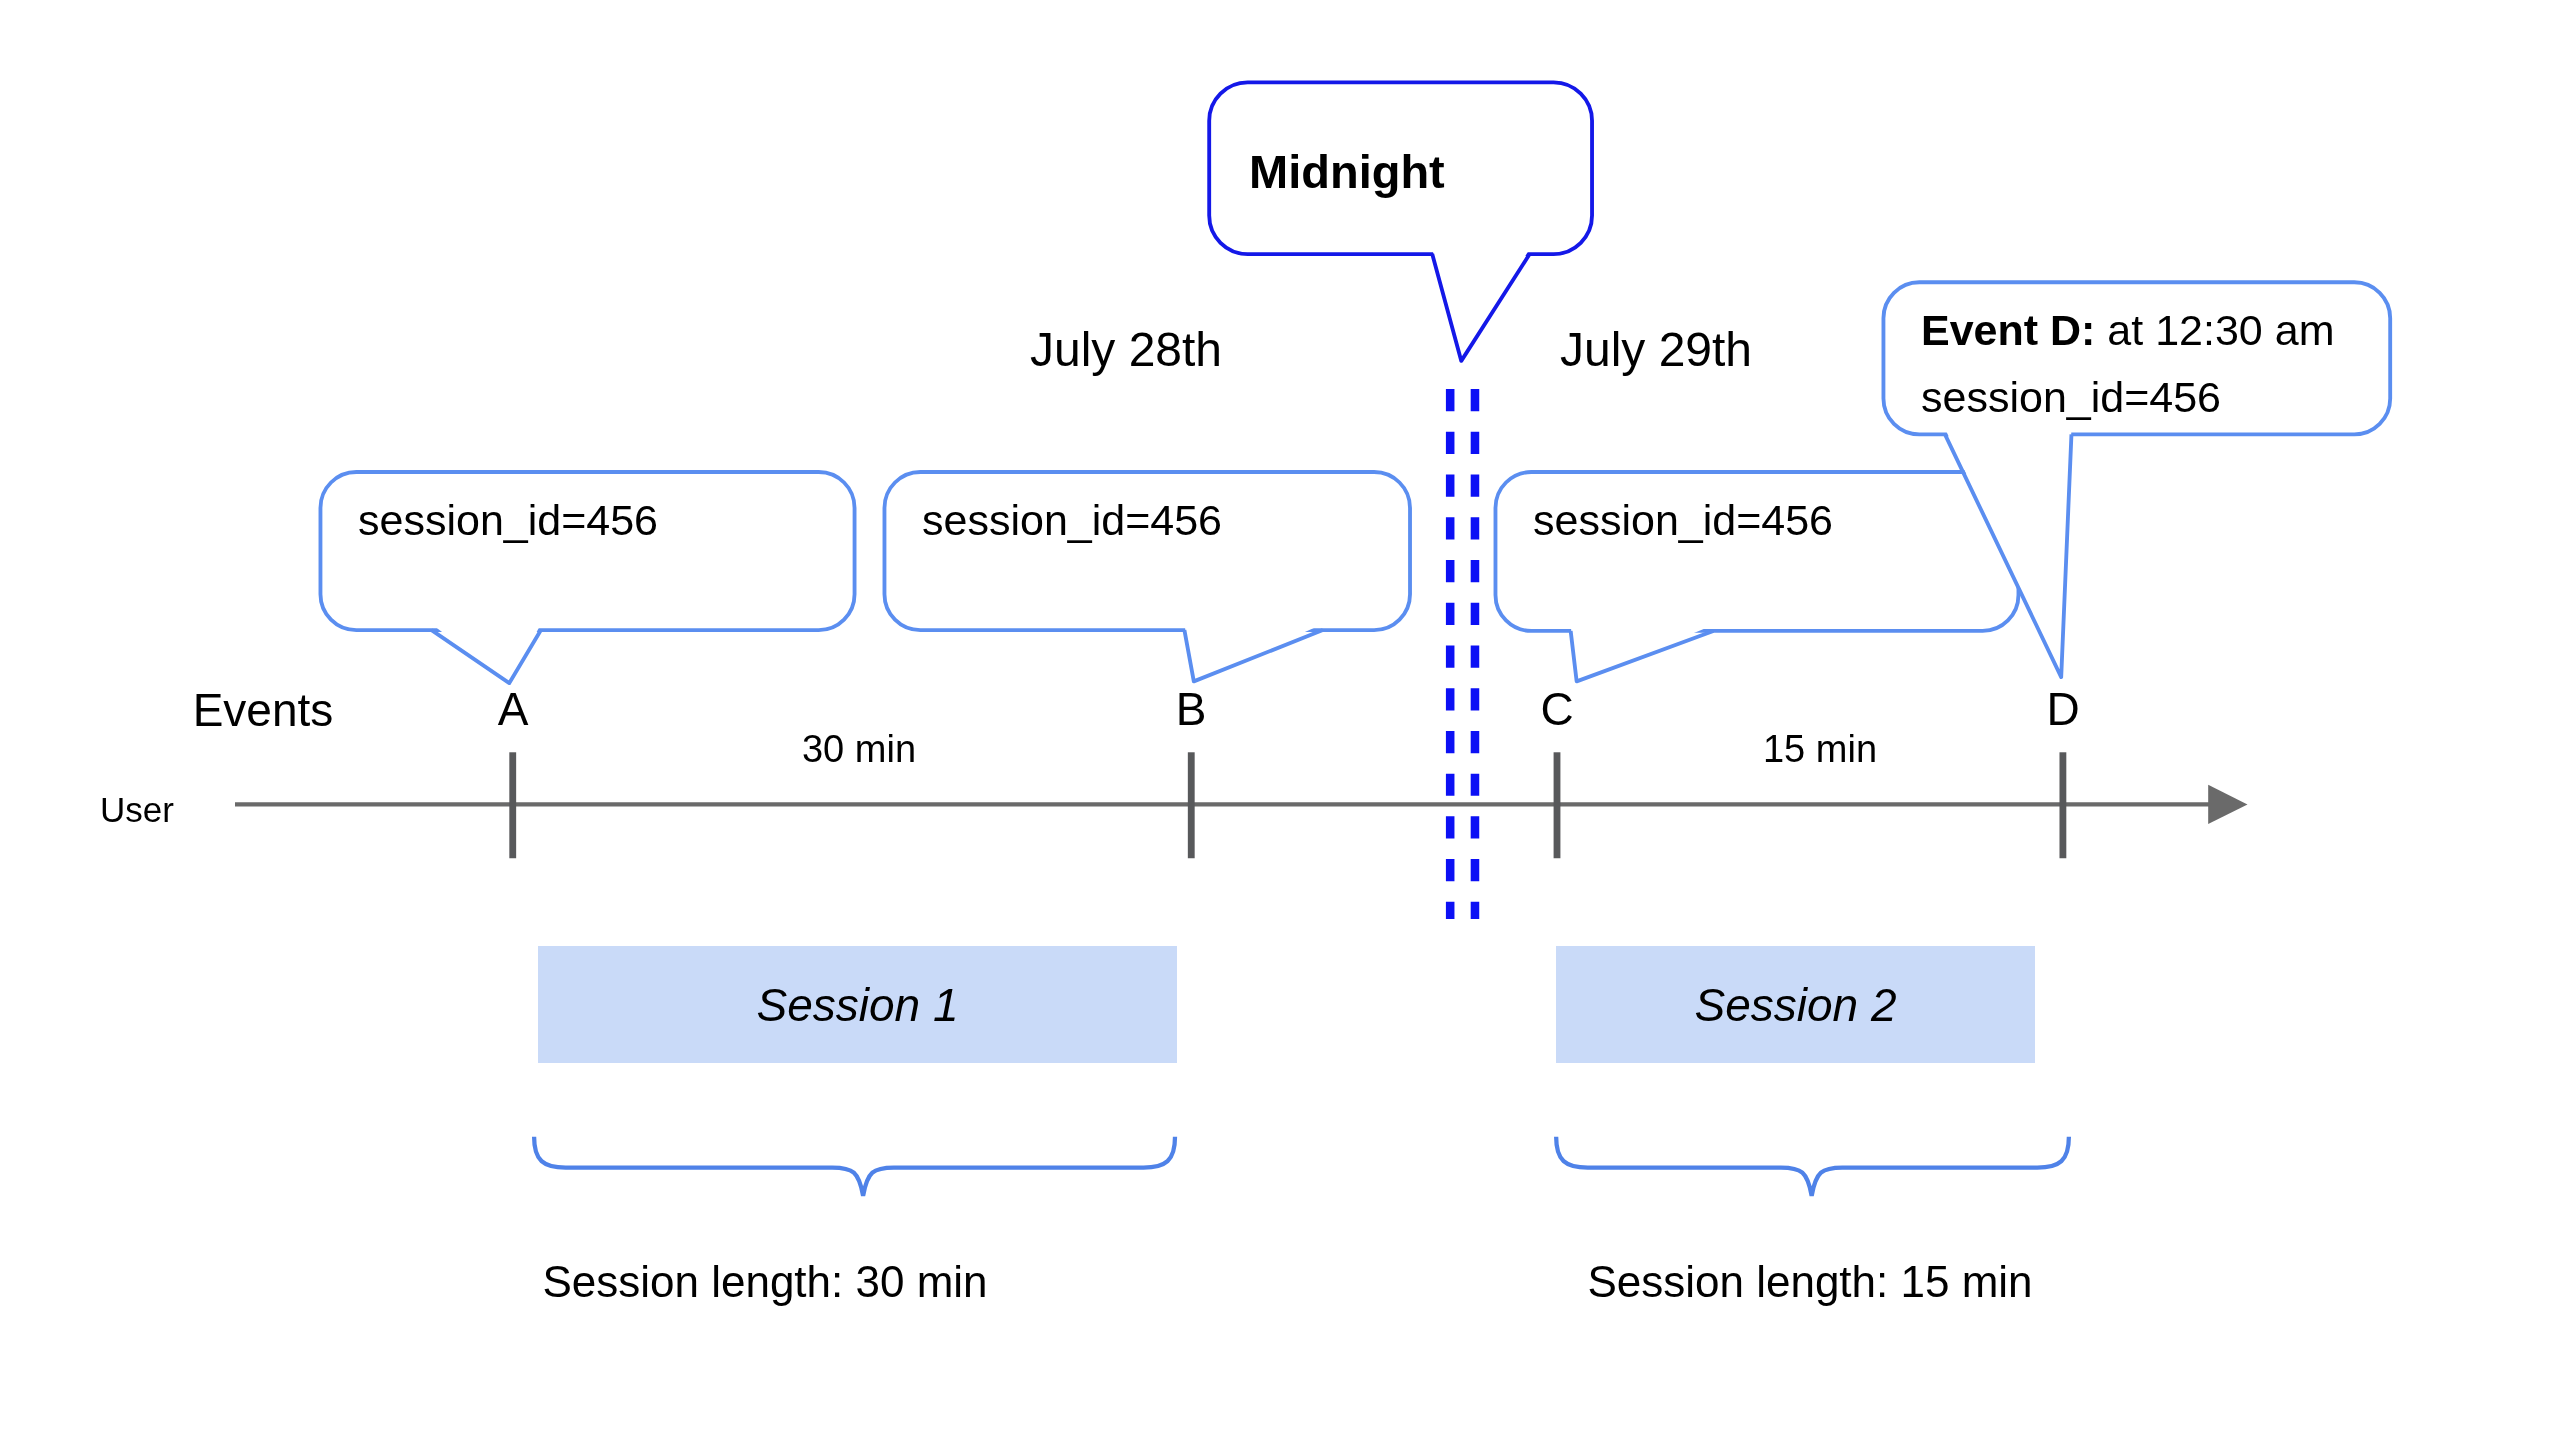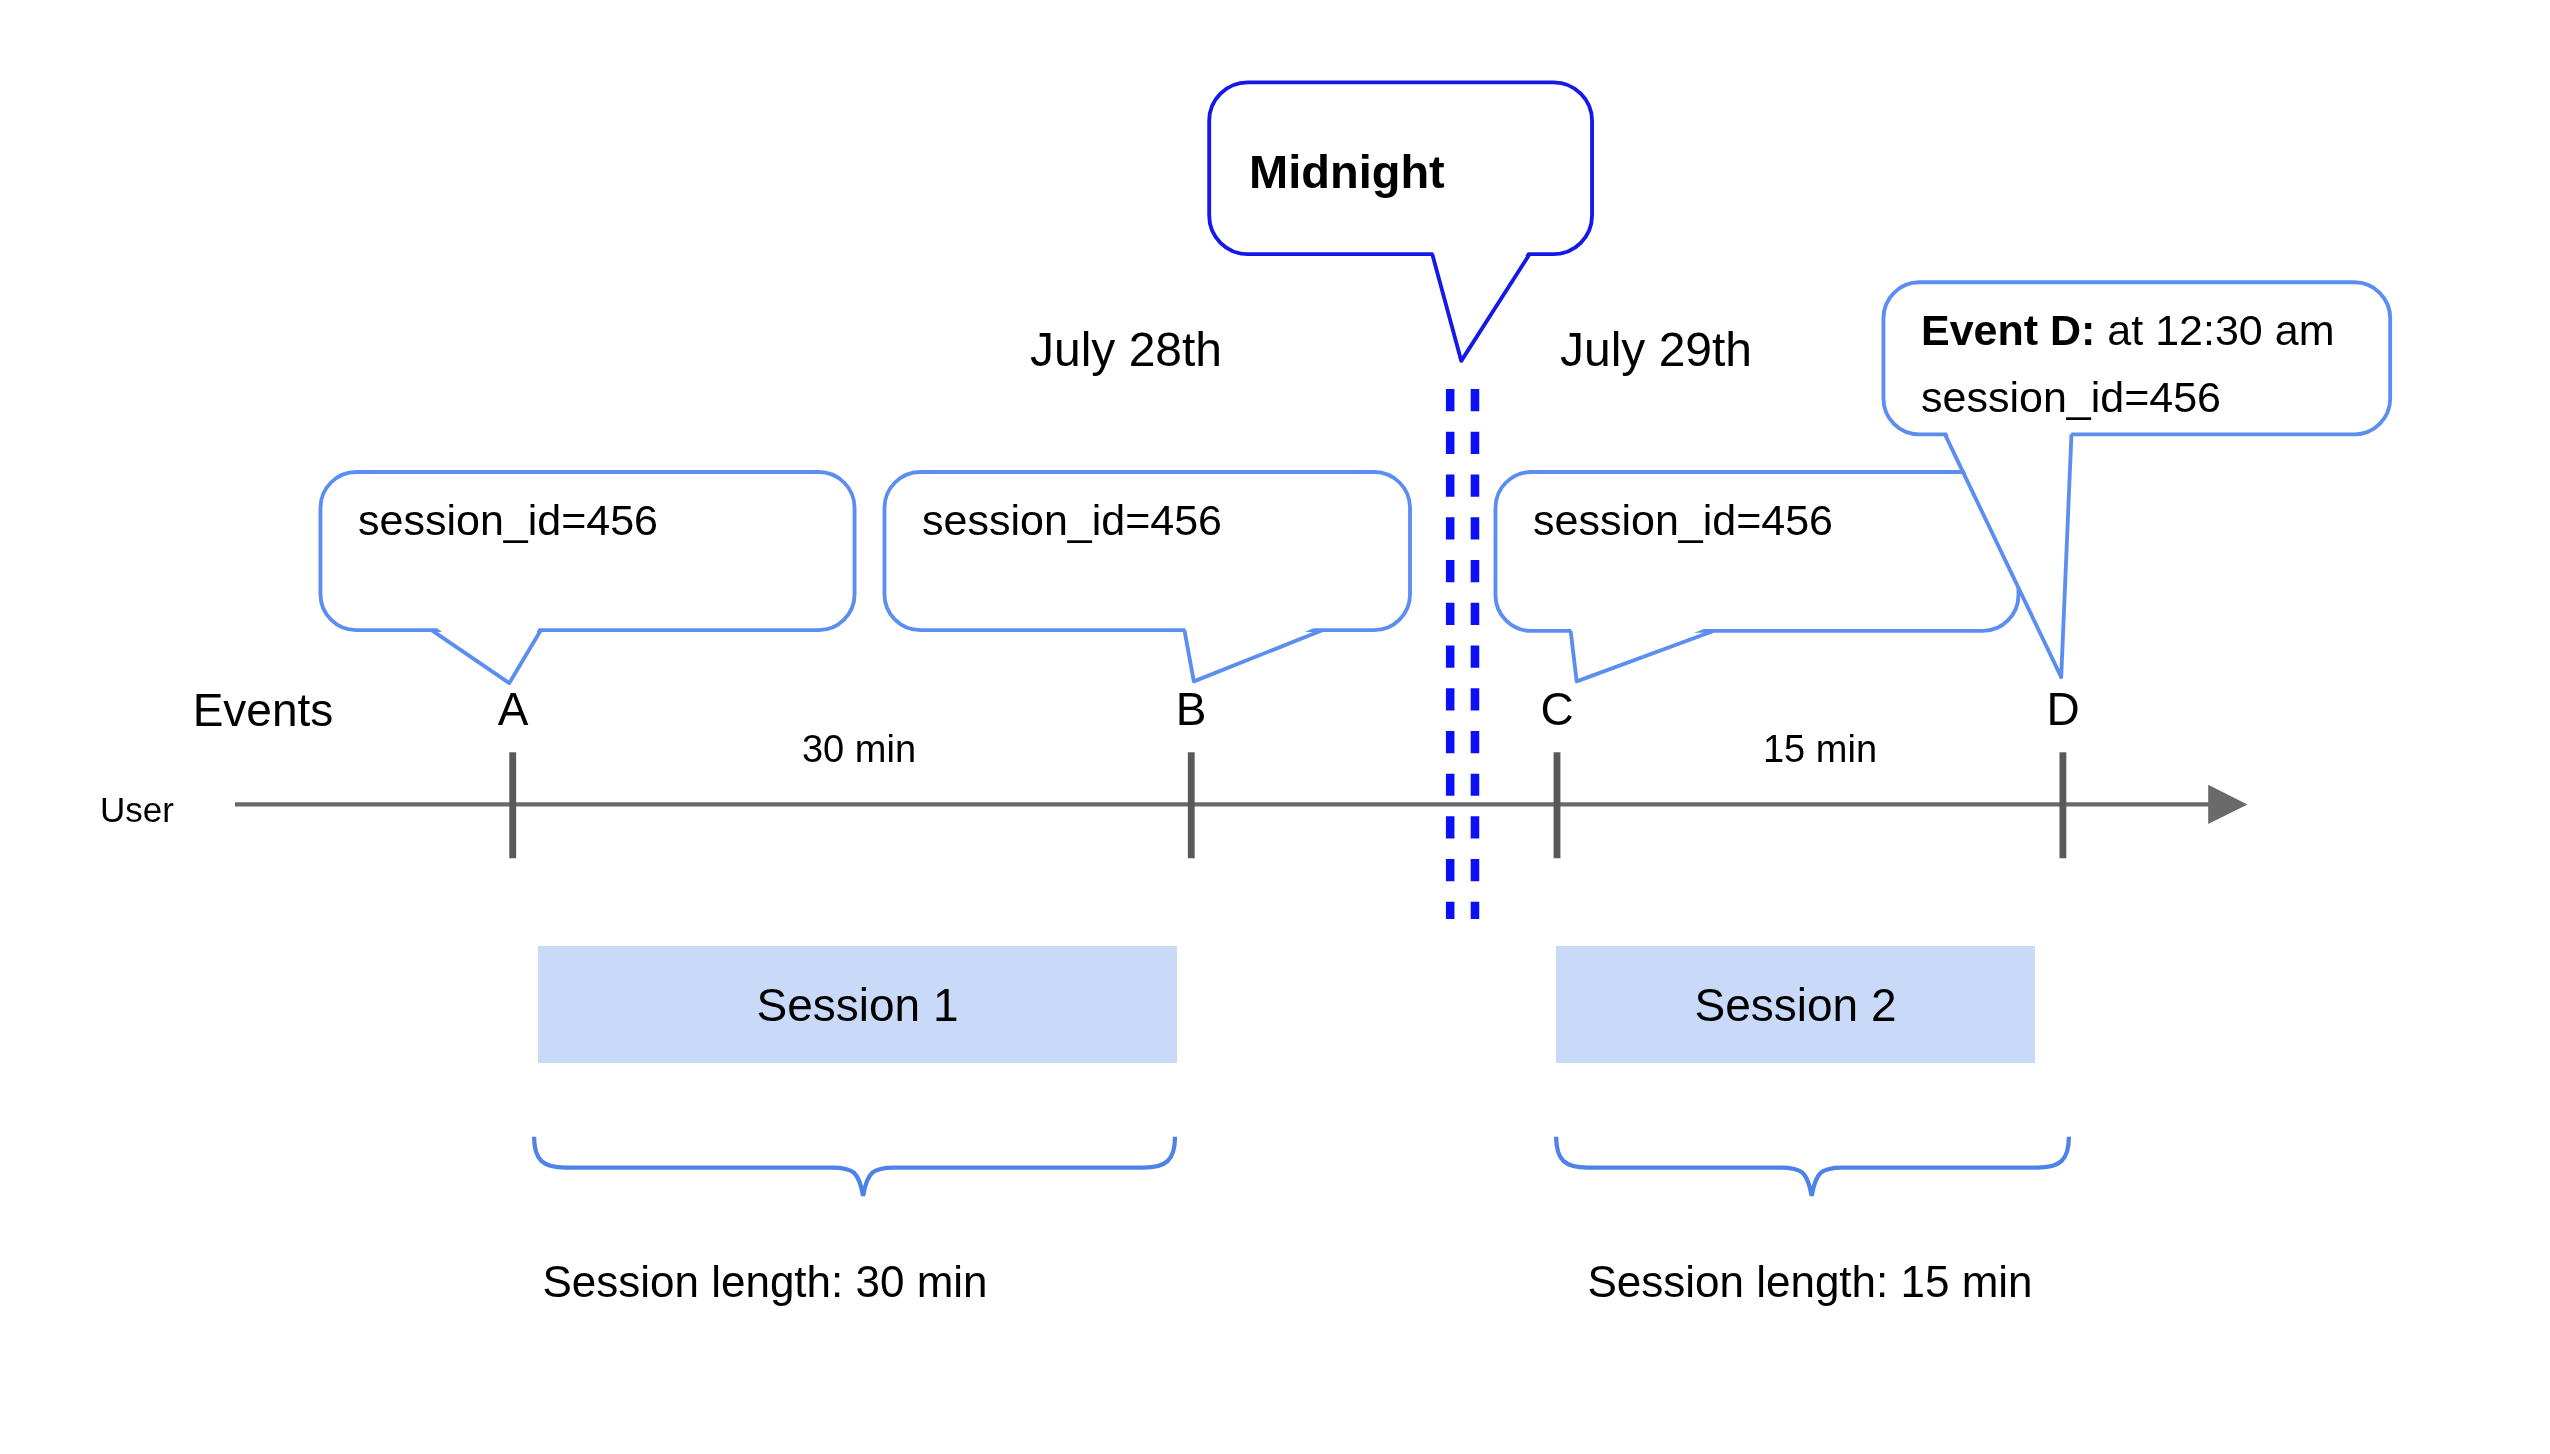--- a/index.html
+++ b/index.html
@@ -32,20 +32,21 @@
   .bubble-text b{font-weight:bold;}
   .bt-a{left:358px;top:487px;}
   .bt-b{left:922px;top:487px;}
   .bt-c{left:1533px;top:487px;}
   .bt-d{left:1921px;top:297px;}
 
   
   .session-box{
     position:absolute;background:#c9daf8;display:flex;align-items:center;justify-content:center;
     font-size:46px;
+    font-style:italic;
   }
   .session-1{left:538px;top:946px;width:639px;height:117px;}
   .session-2{left:1556px;top:946px;width:479px;height:117px;}
 
   .session-length{font-size:44px;}
   .sl-1{left:765px;top:1282px;}
   .sl-2{left:1810px;top:1282px;}
 </style>
 </head>
 <body>

